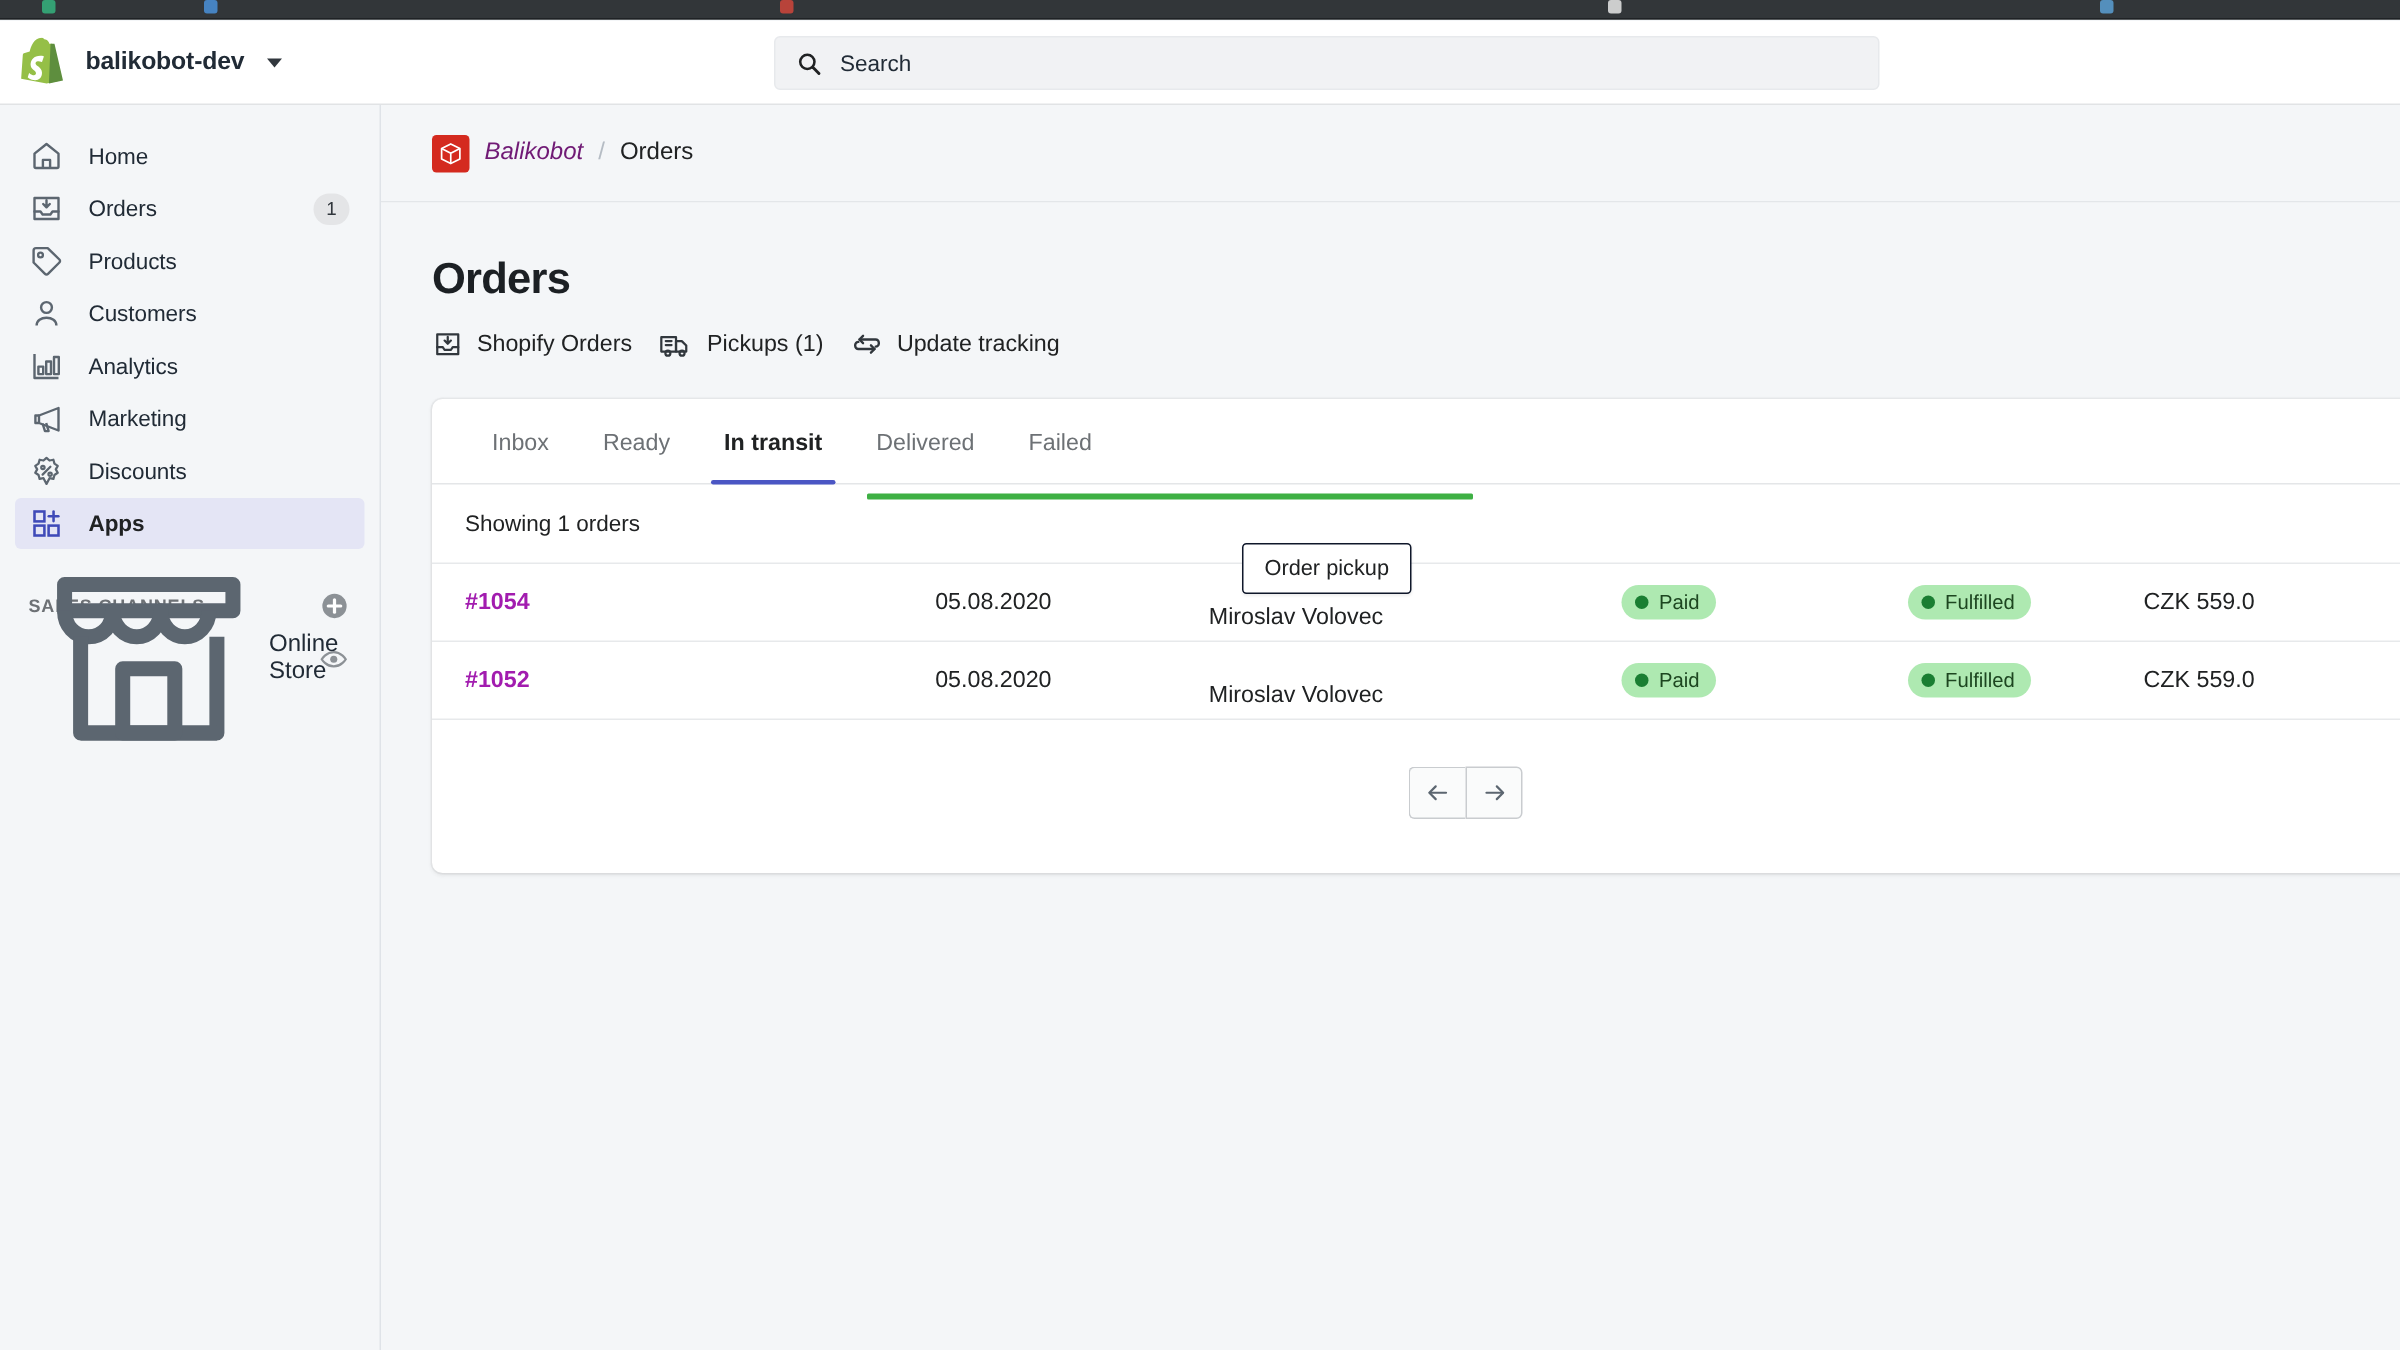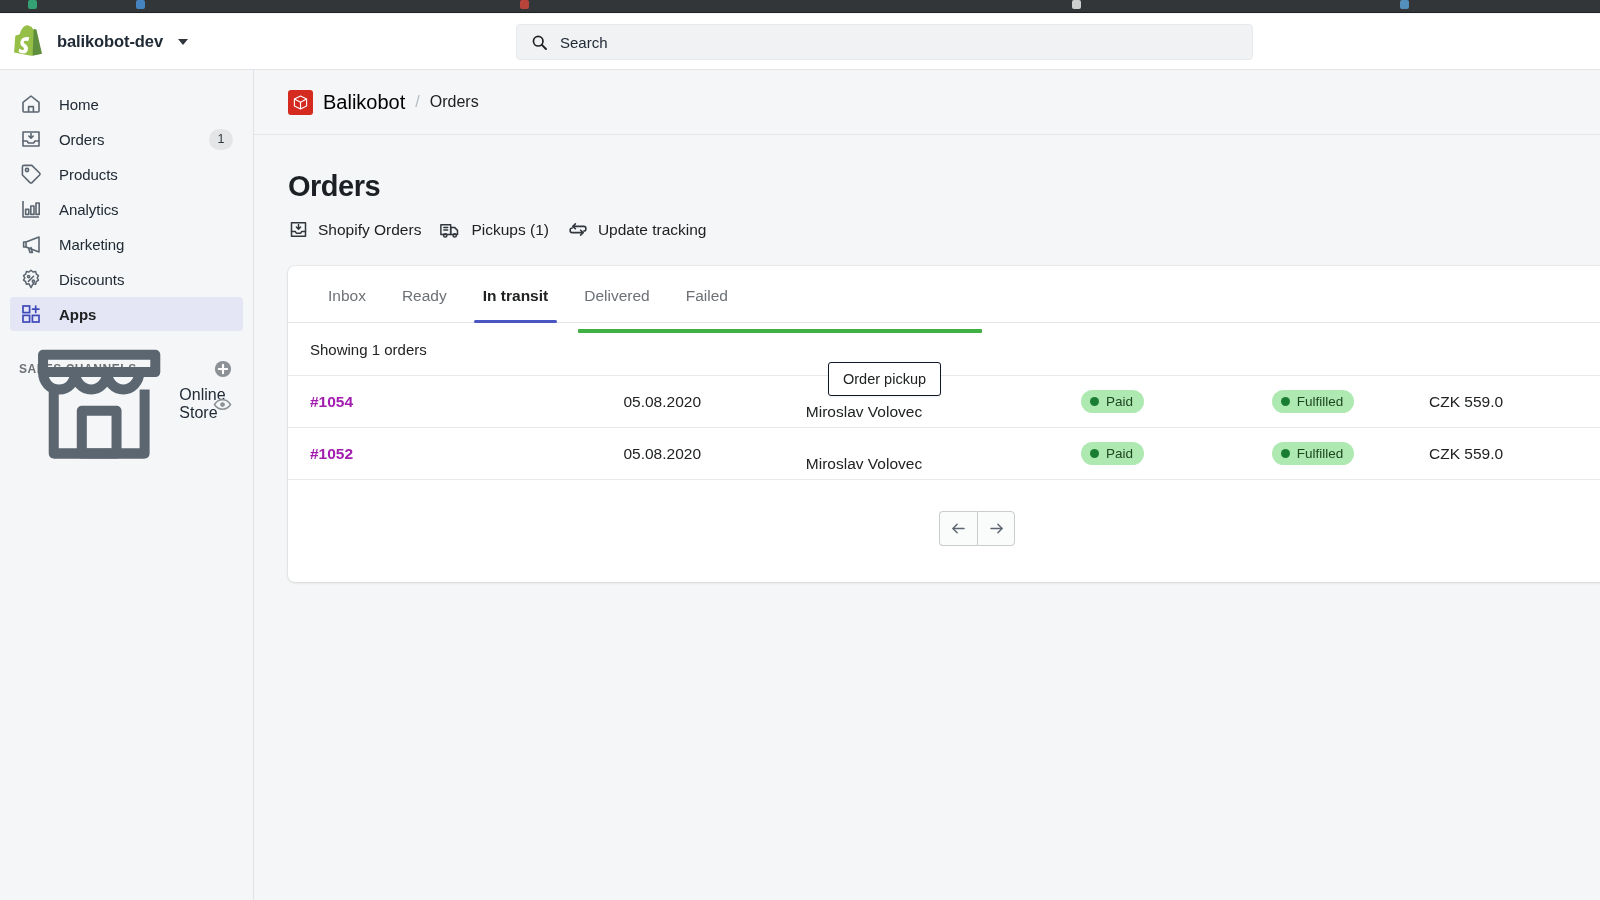--- a/index.html
+++ b/index.html
@@ -115,21 +115,21 @@
     border-bottom: 1px solid #e3e6e9;
     display: flex; align-items: center;
     padding-left: 34px; gap: 10px;
   }
   .app-logo {
     width: 25px; height: 25px; border-radius: 3px;
     background: #d42a1f;
     display: flex; align-items: center; justify-content: center;
     flex: 0 0 25px;
   }
-  .crumb-link { font-size: 20px; color: #000000; cursor: pointer; }
+  .crumb-link { font-size: 16px; color: #701a75; cursor: pointer; font-style: italic; }
   .crumb-sep { font-size: 16px; color: #b5bcc4; }
   .crumb-cur { font-size: 16px; color: #202223; }
 
   
   .main {
     position: absolute; top: 135px; left: 254px;
     width: 1346px; height: 765px;
     background: #f4f6f8;
     overflow: hidden;
   }
@@ -302,20 +302,27 @@
   </div>
 
   <div class="nav-item">
     <svg class="ico" viewBox="0 0 24 24" fill="none" stroke="#5c6670" stroke-width="1.6" stroke-linejoin="round">
       <path d="M12.8 3.4 20.6 11a1.4 1.4 0 0 1 0 2l-7.6 7.6a1.4 1.4 0 0 1-2 0L3.4 13V5a1.6 1.6 0 0 1 1.6-1.6z"></path>
       <circle cx="8" cy="8" r="1.6"></circle>
     </svg>
     <span class="lbl">Products</span>
   </div>
 
+  <div class="nav-item">
+    <svg class="ico" viewBox="0 0 24 24" fill="none" stroke="#5c6670" stroke-width="1.6" stroke-linejoin="round">
+      <circle cx="12" cy="8" r="3.6"></circle>
+      <path d="M5.4 20c0-3.3 3-5.2 6.6-5.2s6.6 1.9 6.6 5.2"></path>
+    </svg>
+    <span class="lbl">Customers</span>
+  </div>
 
   <div class="nav-item">
     <svg class="ico" viewBox="0 0 24 24" fill="none" stroke="#5c6670" stroke-width="1.6" stroke-linejoin="round">
       <path d="M4 4v16h16"></path>
       <rect x="6.6" y="12.4" width="3.2" height="5"></rect>
       <rect x="11.8" y="9" width="3.2" height="8.4"></rect>
       <rect x="17" y="6" width="3.2" height="11.4"></rect>
     </svg>
     <span class="lbl">Analytics</span>
   </div>

